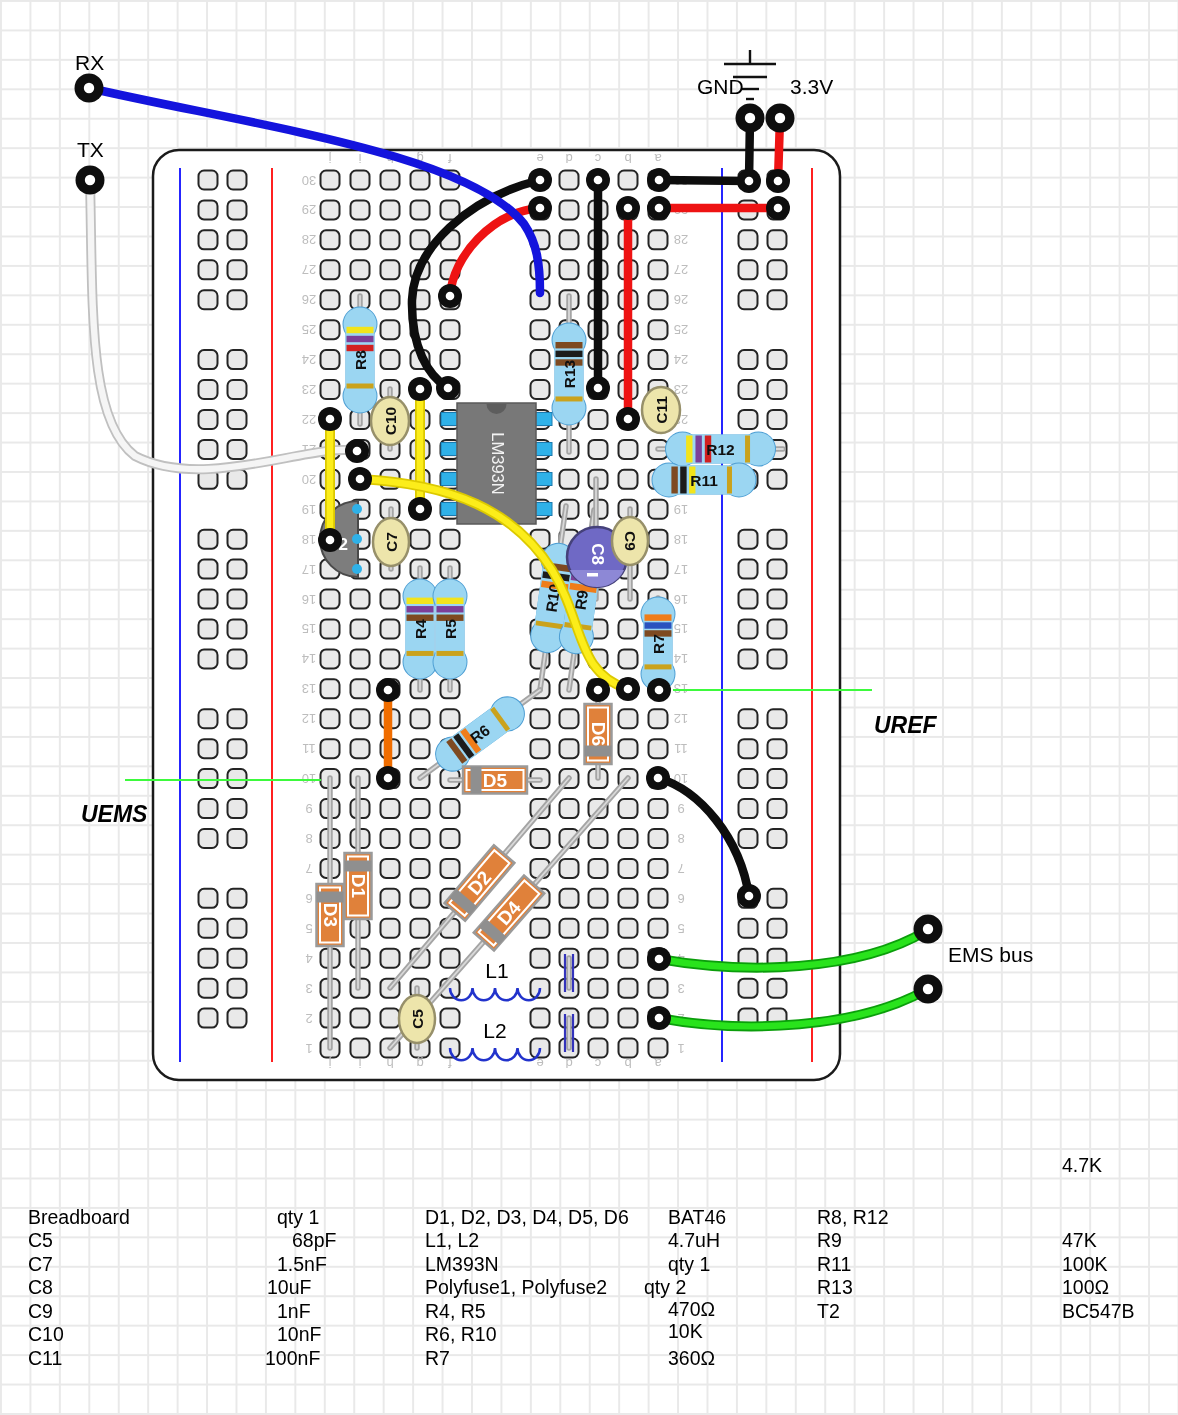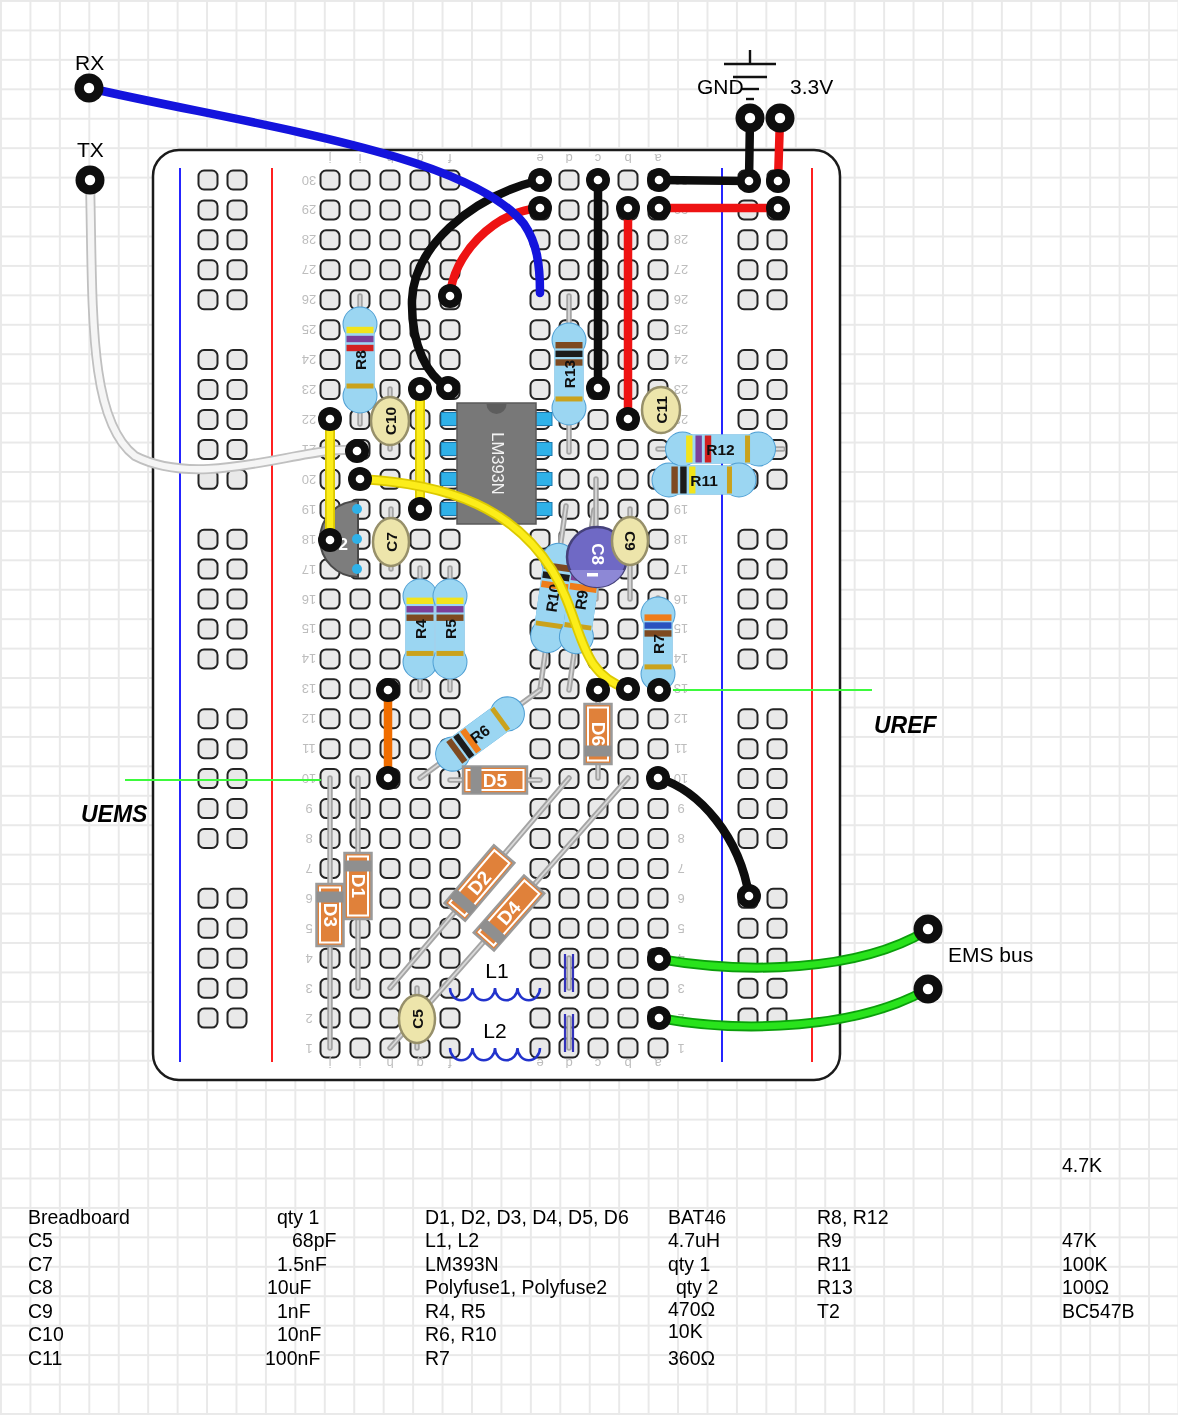--- a/index.html
+++ b/index.html
@@ -939,21 +939,21 @@
       <div class="pl-item" style="left: 277px; top: 1325.25px;">10nF</div>
       <div class="pl-item" style="left: 28px; top: 1348.7px;">C11</div>
       <div class="pl-item" style="left: 265px; top: 1348.7px;">100nF</div>
       <div class="pl-item" style="left: 425px; top: 1208px;">D1, D2, D3, D4, D5, D6</div>
       <div class="pl-item" style="left: 668px; top: 1208px;">BAT46</div>
       <div class="pl-item" style="left: 425px; top: 1231.45px;">L1, L2</div>
       <div class="pl-item" style="left: 668px; top: 1231.45px;">4.7uH</div>
       <div class="pl-item" style="left: 425px; top: 1254.9px;">LM393N</div>
       <div class="pl-item" style="left: 668px; top: 1254.9px;">qty 1</div>
       <div class="pl-item" style="left: 425px; top: 1278.35px;">Polyfuse1, Polyfuse2</div>
-      <div class="pl-item" style="left: 676px; top: 1278.35px;">qty 2</div>
+      <div class="pl-item" style="left: 644px; top: 1278.35px;">qty 2</div>
       <div class="pl-item" style="left: 425px; top: 1301.8px;">R4, R5</div>
       <div class="pl-item" style="left: 668px; top: 1300px;">470Ω</div>
       <div class="pl-item" style="left: 425px; top: 1325.25px;">R6, R10</div>
       <div class="pl-item" style="left: 668px; top: 1322px;">10K</div>
       <div class="pl-item" style="left: 425px; top: 1348.7px;">R7</div>
       <div class="pl-item" style="left: 668px; top: 1348.7px;">360Ω</div>
       <div class="pl-item" style="left: 817px; top: 1208px;">R8, R12</div>
       <div class="pl-item" style="left: 1062px; top: 1156px; text-align: right;">4.7K</div>
       <div class="pl-item" style="left: 817px; top: 1231.45px;">R9</div>
       <div class="pl-item" style="left: 1062px; top: 1231.45px;">47K</div>

